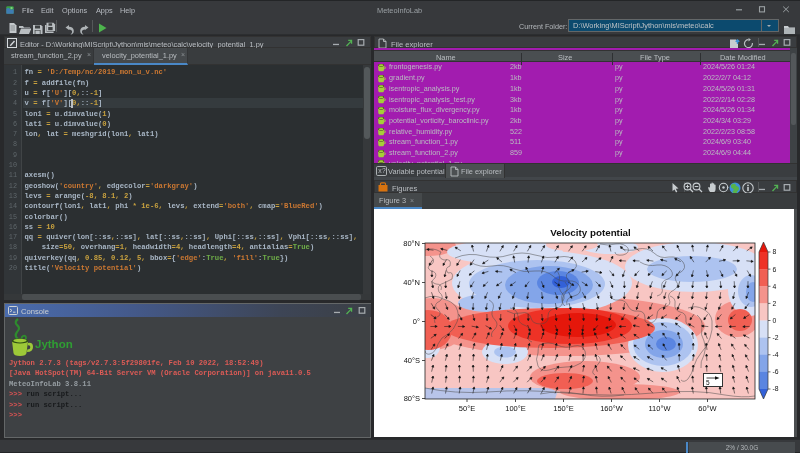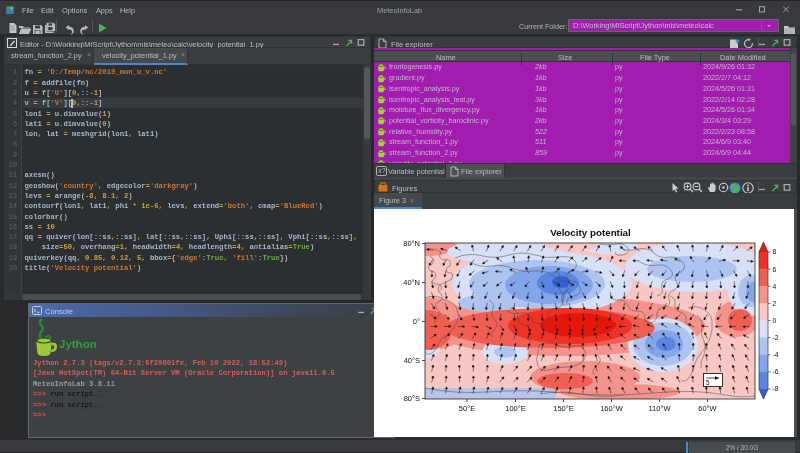--- a/index.html
+++ b/index.html
@@ -2,53 +2,53 @@
 <html><head><meta charset="utf-8"><style>
 * { margin:0; padding:0; box-sizing:border-box; }
 html,body { width:800px; height:453px; overflow:hidden; background:#28292b;
   font-family:"Liberation Sans", sans-serif; }
 .abs { position:absolute; }
 #menubar { left:0; top:0; width:800px; height:17px; background:#37393c; color:#b8bcc2; font-size:7.3px; border-top:1.5px solid #232527; }
 #menubar .mi { position:absolute; top:4.5px; }
 #toolbar { left:0; top:17px; width:800px; height:18px; background:#37393c; border-bottom:1px solid #2c2e30; }
 .tsep { position:absolute; top:3px; width:1px; height:12px; background:#55585a; }
 #cflabel { position:absolute; top:5px; left:519px; color:#b4b8bc; font-size:7.2px; }
-#cfcombo { position:absolute; top:2px; left:568px; width:211px; height:12.5px; background:#a21caf; border:1px solid #646768; color:#bfc3c6; font-size:7.4px; line-height:12px; padding-left:4px; }
+#cfcombo { position:absolute; top:2px; left:568px; width:211px; height:12.5px; background:#0c4a6e; border:1px solid #646768; color:#bfc3c6; font-size:7.4px; line-height:12px; padding-left:4px; }
 #cfarrow { position:absolute; top:0px; right:1px; width:16px; height:11.5px; border-left:1px solid #646768; }
 #cfarrow:after { content:""; position:absolute; left:5px; top:4.5px; border:2.5px solid transparent; border-top-color:#a9aeb2; }
 .ptitle { position:absolute; background:#3a3d40; color:#bbbfc3; font-size:7.6px; border:1px solid #323232; }
 .ptxt { position:absolute; top:2.8px; }
 .pbtns { position:absolute; top:1px; right:5px; display:flex; gap:4.5px; }
 #editor-title { left:4px; top:36px; width:367px; height:11.5px; font-size:7.4px; }
 #editor-tabs { position:absolute; left:4px; top:47.5px; width:367px; height:17.5px; background:#393c3e; border-bottom:1px solid #323232;}
 .etab { position:absolute; top:0; height:17.5px; color:#b9bdc1; font-size:7.4px; border-right:1px solid #333537; }
 .etab .x { color:#8a8f93; margin-left:5px; font-size:7px; }
 #editor-body { position:absolute; left:4px; top:65px; width:367px; height:228.5px; background:#2b2f31; overflow:hidden; }
 #gutter { position:absolute; left:0; top:0; width:17.5px; height:228.5px; background:#313538; border-right:1px solid #404446; }
 .gn { position:absolute; right:3.5px; color:#5f676b; font-size:6.8px; font-family:"Liberation Mono",monospace; height:10.3px; line-height:10.3px; }
 .ln { position:absolute; left:20.5px; color:#a9b7c6; font-size:7.2px; font-weight:bold; font-family:"Liberation Mono",monospace; height:10.3px; line-height:10.3px; white-space:pre; letter-spacing:0.01px;}
 #curline { position:absolute; left:18.5px; top:32.9px; width:348px; height:10.3px; background:#353b3e; }
 #caret { position:absolute; left:66.6px; top:33.6px; width:2.6px; height:9.3px; background:#c8cdd2; opacity:0.9; }
 #vscroll { position:absolute; left:358.5px; top:0; width:8px; height:228.5px; background:#36393b; }
 #vthumb { position:absolute; left:1px; top:2px; width:6px; height:72px; background:#53585a; border-radius:3px; }
 #hscroll { position:absolute; left:4px; top:293.5px; width:367px; height:6.5px; background:#35383a; }
 #hthumb { position:absolute; left:18px; top:0.5px; width:339px; height:5.5px; background:#4a4e50; border-radius:2px; }
-#console { position:absolute; left:4px; top:303px; width:367px; height:134.5px; background:#3e4144; border:1px solid #646768;margin-left:24px; }
+#console { position:absolute; left:4px; top:303px; width:367px; height:134.5px; background:#3e4144; border:1px solid #646768; }
 #ctitle { position:absolute; left:0px; top:0px; width:365.5px; height:12.5px; background:linear-gradient(90deg,#4a6cae 0%,#44598a 35%,#3d4556 75%,#3b3f45 100%); color:#ccd0d4; font-size:7.6px; }
 .cline { position:absolute; left:4px; font-size:7.2px; font-weight:bold; font-family:"Liberation Mono",monospace; height:10.4px; line-height:10.4px; white-space:pre; }
 #fex { position:absolute; left:374px; top:36px; width:423px; height:144px; background:#42464a; }
 #fex-title { left:374px; top:36px; width:423px; height:11.5px; }
 #fex-head { position:absolute; left:0px; top:2.5px; width:421px; height:11.5px; background:#4a4e51; border-top:1px solid #323232; border-bottom:1px solid #323232; color:#bbbfc3; font-size:7.4px; }
 #fex-head span { position:absolute; top:2px; }
 .colsep { position:absolute; top:0; width:1px; height:11.5px; background:#2e3032; }
 .frow { position:absolute; left:0; width:415px; height:10.7px; color:#b9bdc1; font-size:7.2px; line-height:10.7px; }
 .fic { position:absolute; left:3px; top:0.5px; }
 .cupic { width:9px; height:9px; }
 .fnm { position:absolute; left:15px; }
-.fsz { position:absolute; left:161px;font-style:italic; }
+.fsz { position:absolute; left:136px; }
 .fft { position:absolute; left:241px; }
 .fdt { position:absolute; left:329px; }
 #fex-tabs { position:absolute; left:374px; top:163px; width:423px; height:13.5px; background:#3a3d40; border-top:1px solid #323232; color:#b9bdc1; font-size:7.4px; }
 #figs-title { left:374px; top:180px; width:423px; height:12.5px; }
 #figs-tabs { position:absolute; left:374px; top:192.5px; width:423px; height:16.5px; background:#393c3e; }
 #figwhite { position:absolute; left:374px; top:209px; width:420px; height:228px; background:#ffffff; }
 #figsb { position:absolute; left:794px; top:209px; width:3px; height:228px; background:#4b4e50; }
 #statusbar { position:absolute; left:0; top:439px; width:800px; height:14px; background:#37393c; border-top:1px solid #2a2c2e; border-bottom:1.5px solid #232527; }
 #membox { position:absolute; right:5px; top:2px; width:106px; height:11px; background:#474b4e; color:#b4b8bb; font-size:6.5px; text-align:center; line-height:11px; }
 #memline { position:absolute; left:-3px; top:0; width:2px; height:11px; background:#4a88c7; }
@@ -281,21 +281,21 @@
       <span class="fic"><svg class="cupic" viewBox="0 0 10 10">
           <ellipse cx="4.6" cy="2.6" rx="3.4" ry="1.5" fill="#5f7a1e"></ellipse>
           <path d="M1.2 2.6 L1.5 8 Q1.6 9.3 4.6 9.3 Q7.6 9.3 7.7 8 L8 2.6 Q6.6 4.1 4.6 4.1 Q2.6 4.1 1.2 2.6 Z" fill="#a6ce39"></path>
           <path d="M8 3.8 Q9.8 3.6 9.7 5.2 Q9.6 6.9 7.7 7 L7.8 6 Q8.8 6 8.8 5.2 Q8.9 4.5 7.9 4.7 Z" fill="#a6ce39"></path>
           <ellipse cx="4.6" cy="2.6" rx="3.3" ry="1.4" fill="#3e5214"></ellipse>
           <ellipse cx="4.6" cy="2.5" rx="2.6" ry="1.0" fill="#a6ce39"></ellipse>
         </svg></span>
       <span class="fnm">frontogenesis.py</span>
       <span class="fsz">2kb</span>
       <span class="fft">py</span>
-      <span class="fdt">2024/9/26 01:32</span>
+      <span class="fdt">2024/5/26 01:24</span>
     </div>
 <div class="frow" style="top:25.6px">
       <span class="fic"><svg class="cupic" viewBox="0 0 10 10">
           <ellipse cx="4.6" cy="2.6" rx="3.4" ry="1.5" fill="#5f7a1e"></ellipse>
           <path d="M1.2 2.6 L1.5 8 Q1.6 9.3 4.6 9.3 Q7.6 9.3 7.7 8 L8 2.6 Q6.6 4.1 4.6 4.1 Q2.6 4.1 1.2 2.6 Z" fill="#a6ce39"></path>
           <path d="M8 3.8 Q9.8 3.6 9.7 5.2 Q9.6 6.9 7.7 7 L7.8 6 Q8.8 6 8.8 5.2 Q8.9 4.5 7.9 4.7 Z" fill="#a6ce39"></path>
           <ellipse cx="4.6" cy="2.6" rx="3.3" ry="1.4" fill="#3e5214"></ellipse>
           <ellipse cx="4.6" cy="2.5" rx="2.6" ry="1.0" fill="#a6ce39"></ellipse>
         </svg></span>
       <span class="fnm">gradient.py</span>

